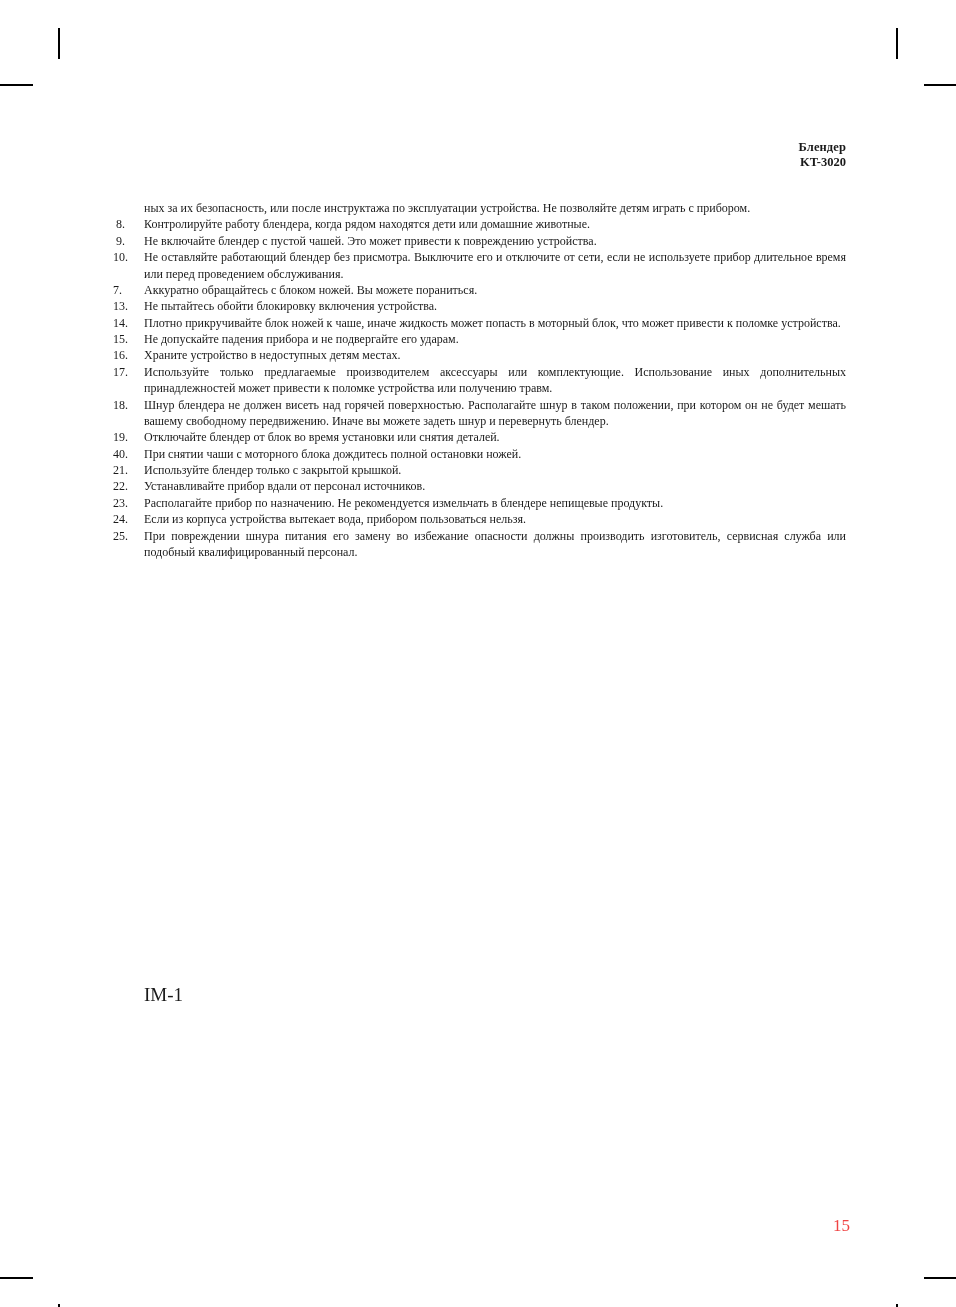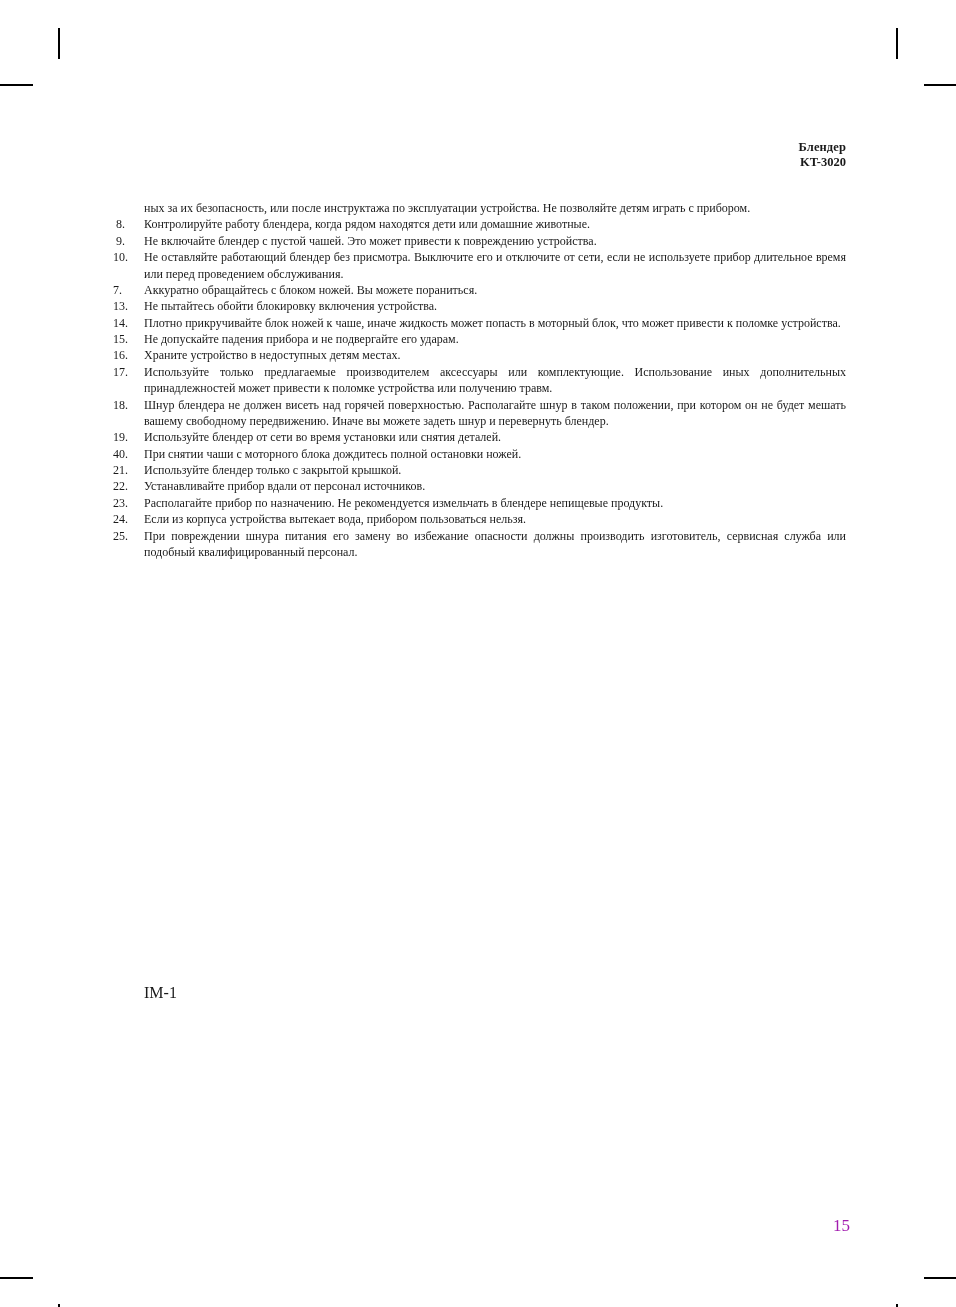--- a/index.html
+++ b/index.html
@@ -113,31 +113,31 @@
   ol.safety-list > li .item-text,
   .lead-paragraph {
     hyphens: none;
   }
 
   
   .form-code {
     position: absolute;
     left: 144px;
     top: 955px;
-    font-size: 16px;
+    font-size: 19px;
     line-height: 1.3;
   }
 
   
   .page-number {
     position: absolute;
     right: 106px;
     top: 1188px;
     font-size: 17px;
-    color: #a21caf;
+    color: #ef4444;
   }
 </style>
 </head>
 <body>
 
 <div class="page">
 
   <div class="crop crop-v crop-tl-v"></div>
   <div class="crop crop-h crop-tl-h"></div>
   <div class="crop crop-v crop-tr-v"></div>
@@ -192,21 +192,21 @@
         <li>
           <span class="item-number">17.</span>
           <span class="item-text">Используйте только предлагаемые производителем аксессуары или комплектую­щие. Использование иных дополнительных принадлежностей может привести к поломке устройства или получению травм.</span>
         </li>
         <li>
           <span class="item-number">18.</span>
           <span class="item-text">Шнур блендера не должен висеть над горячей поверхностью. Располагайте шнур в таком положении, при котором он не будет мешать вашему свободному пере­движению. Иначе вы можете задеть шнур и перевернуть блендер.</span>
         </li>
         <li>
           <span class="item-number">19.</span>
-          <span class="item-text">Используйте блендер от сети во время установки или снятия деталей.</span>
+          <span class="item-text">Отключайте блендер от блок во время установки или снятия деталей.</span>
         </li>
         <li>
           <span class="item-number">40.</span>
           <span class="item-text">При снятии чаши с моторного блока дождитесь полной остановки ножей.</span>
         </li>
         <li>
           <span class="item-number">21.</span>
           <span class="item-text">Используйте блендер только с закрытой крышкой.</span>
         </li>
         <li>

